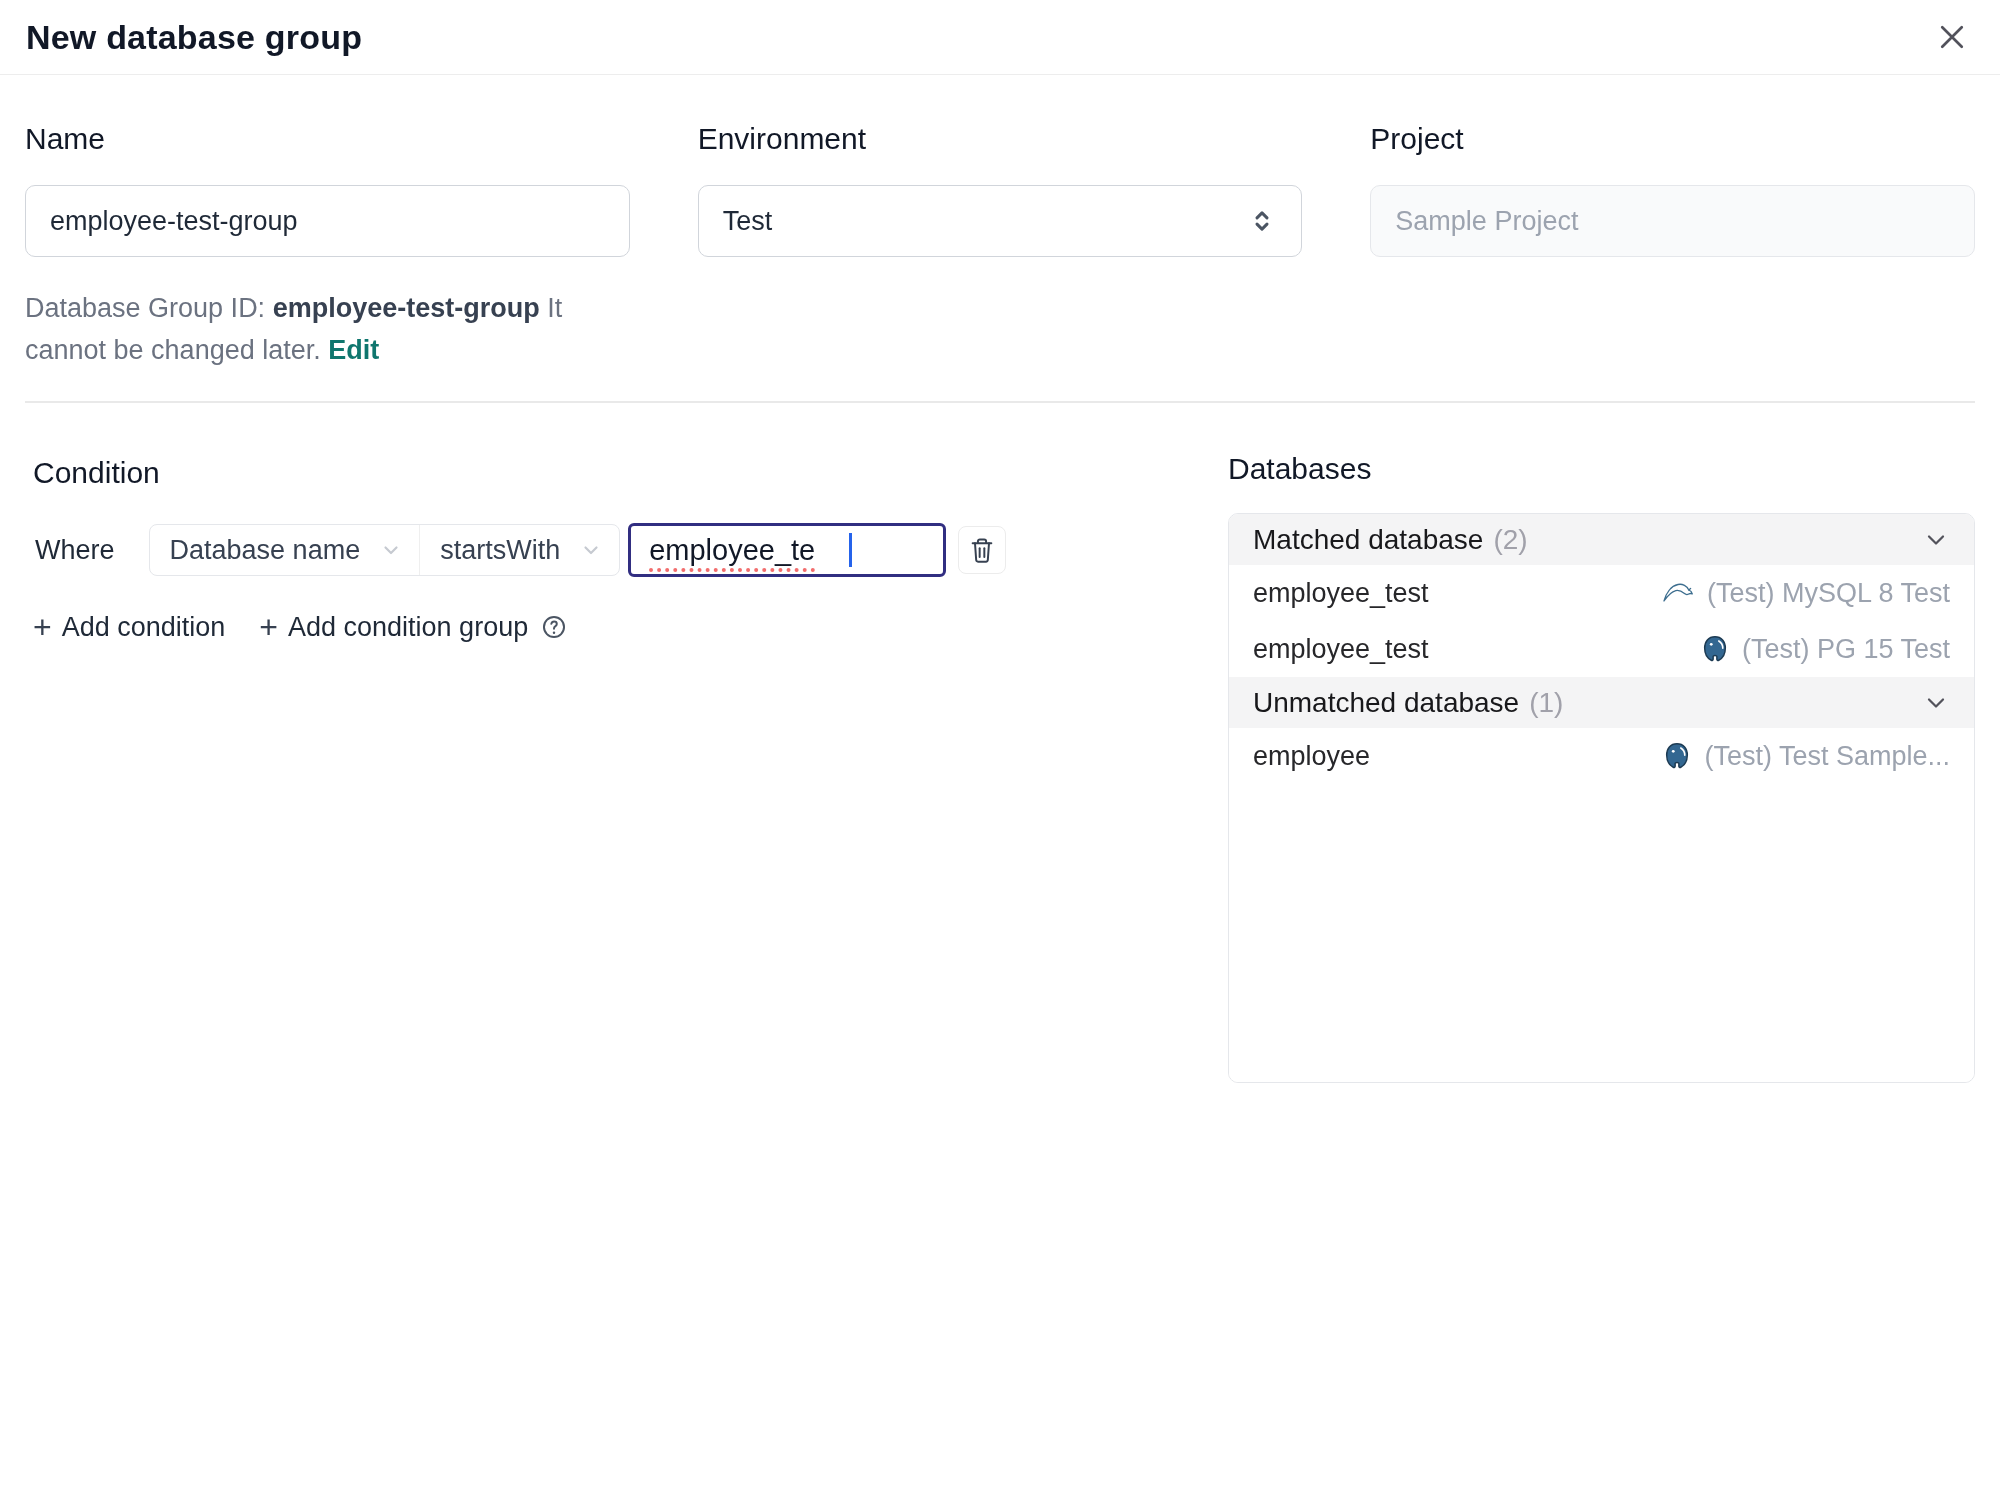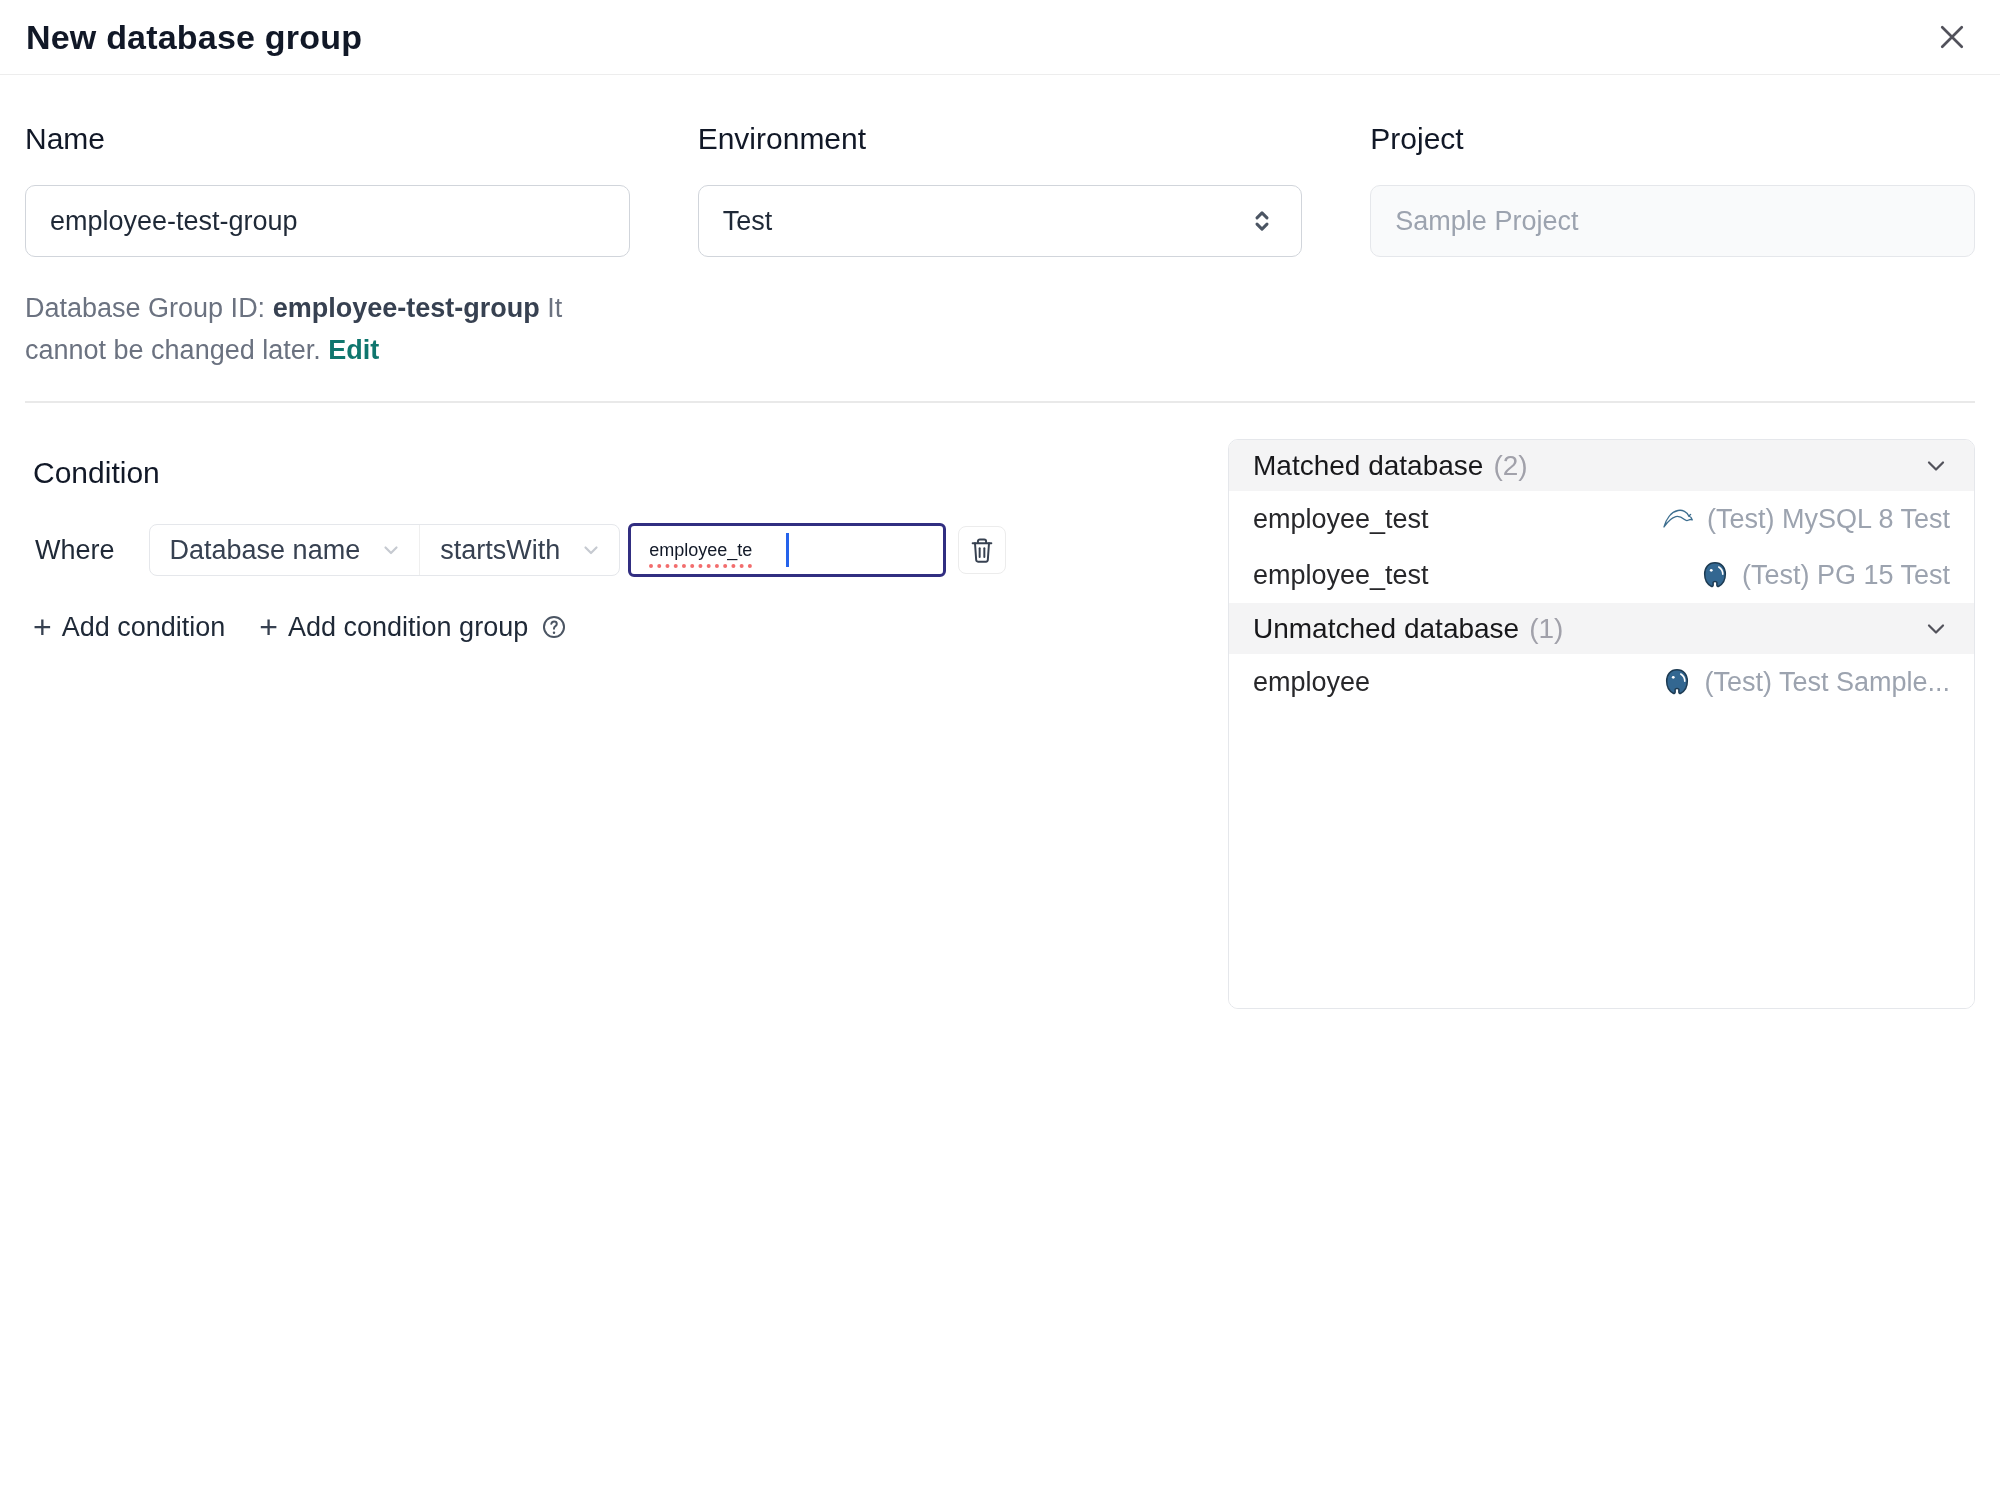--- a/index.html
+++ b/index.html
@@ -45,21 +45,21 @@
   .where-label { font-size:27px; color:#1f2937; margin:0 34px 0 10px; }
   .select-group { display:flex; align-items:stretch; height:52px; border:1px solid #e5e7eb;
                   border-radius:8px; background:#fff; overflow:hidden; }
   .select-group .opt { display:flex; align-items:center; gap:19px; padding:0 16px 0 20px;
                        font-size:27px; color:#374151; cursor:pointer; }
   .select-group .opt:first-child { border-right:1px solid #efefef; }
   .chev-sm { color:#c6cad1; display:flex; }
 
   .value-input { margin-left:8px; width:318px; height:54px; border:3px solid #312e81;
                  border-radius:6px; display:flex; align-items:center; padding:16px 18px;
-                 font-size:18px; color:#111827; background:#fff;gap:32px; }
+                 font-size:29px; color:#111827; background:#fff;gap:32px; }
   .misspelled { text-decoration:underline dotted #f26d6d; text-decoration-thickness:3.5px;
                 text-underline-offset:9px; }
   .caret { display:inline-block; width:3px; height:34px; background:#2563eb; margin-left:2px; }
 
   .trash-btn { margin-left:12px; width:48px; height:48px; border:1px solid #ececec; border-radius:8px;
                background:#fff; display:flex; align-items:center; justify-content:center;
                color:#374151; cursor:pointer; }
 
   .add-row { margin-top:34px; display:flex; align-items:center; margin-left:8px; }
   .add-link { display:flex; align-items:center; font-size:27px; color:#1f2937; cursor:pointer;
@@ -190,20 +190,21 @@
         <svg width="28" height="28" viewBox="0 0 24 24" fill="none" stroke="currentColor" stroke-width="1.7">
             <circle cx="12" cy="12" r="8.6"></circle>
             <path d="M9.7 9.3c.3-1.3 1.2-2 2.4-2 1.3 0 2.3.9 2.3 2.1 0 1-.6 1.5-1.4 2.1-.7.5-1 1-1 1.8v.2" stroke-linecap="round"></path>
             <circle cx="12" cy="16.9" r="1.05" fill="currentColor" stroke="none"></circle>
           </svg>
       </span>
     </div>
   </div>
 
   <div class="right-col">
+    <div class="section-heading">Databases</div>
 
     <div class="db-panel">
 
       <div class="db-section-header">
         <div class="db-section-title"><span>Matched database</span><span class="db-count">(2)</span>
         </div>
         <span class="chev">
           <svg width="28" height="28" viewBox="0 0 24 24" fill="none" stroke="currentColor" stroke-width="1.9" stroke-linecap="round" stroke-linejoin="round">
               <path d="M6 9 L12 15 L18 9"></path>
             </svg>

